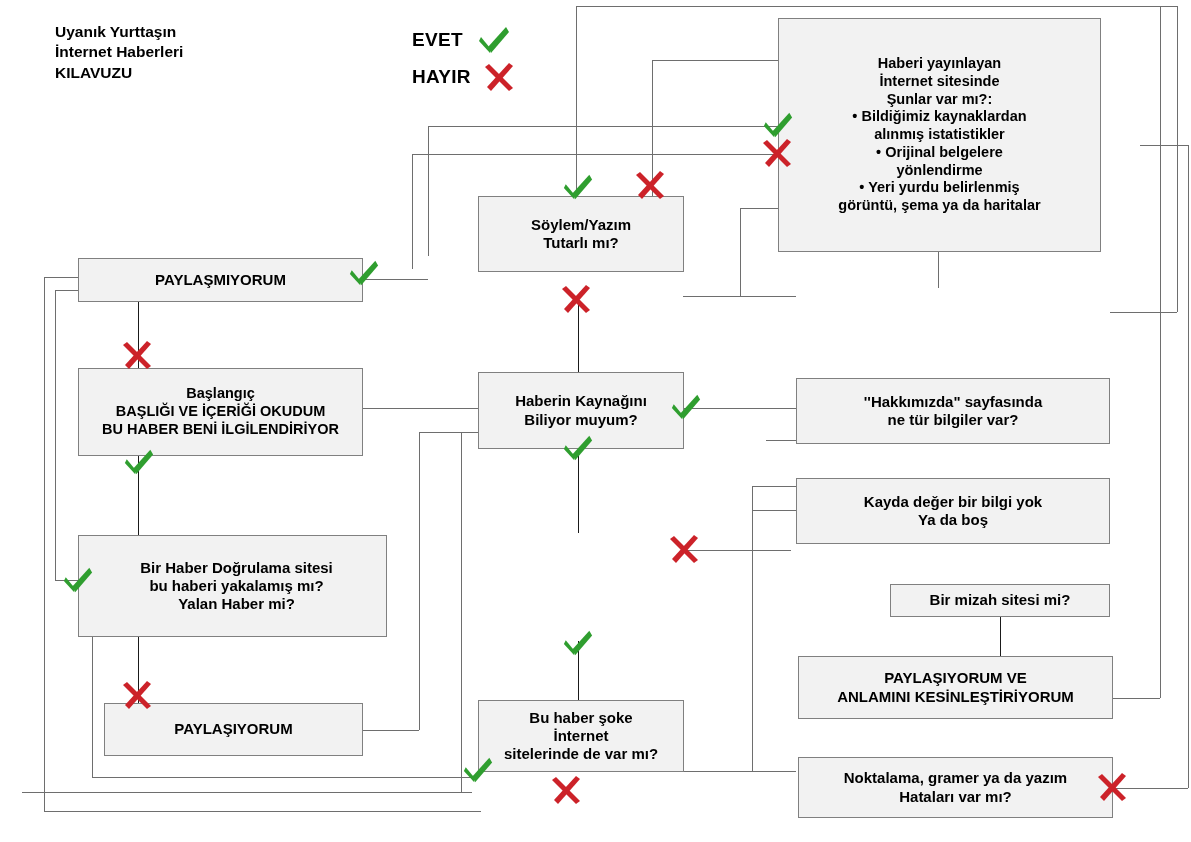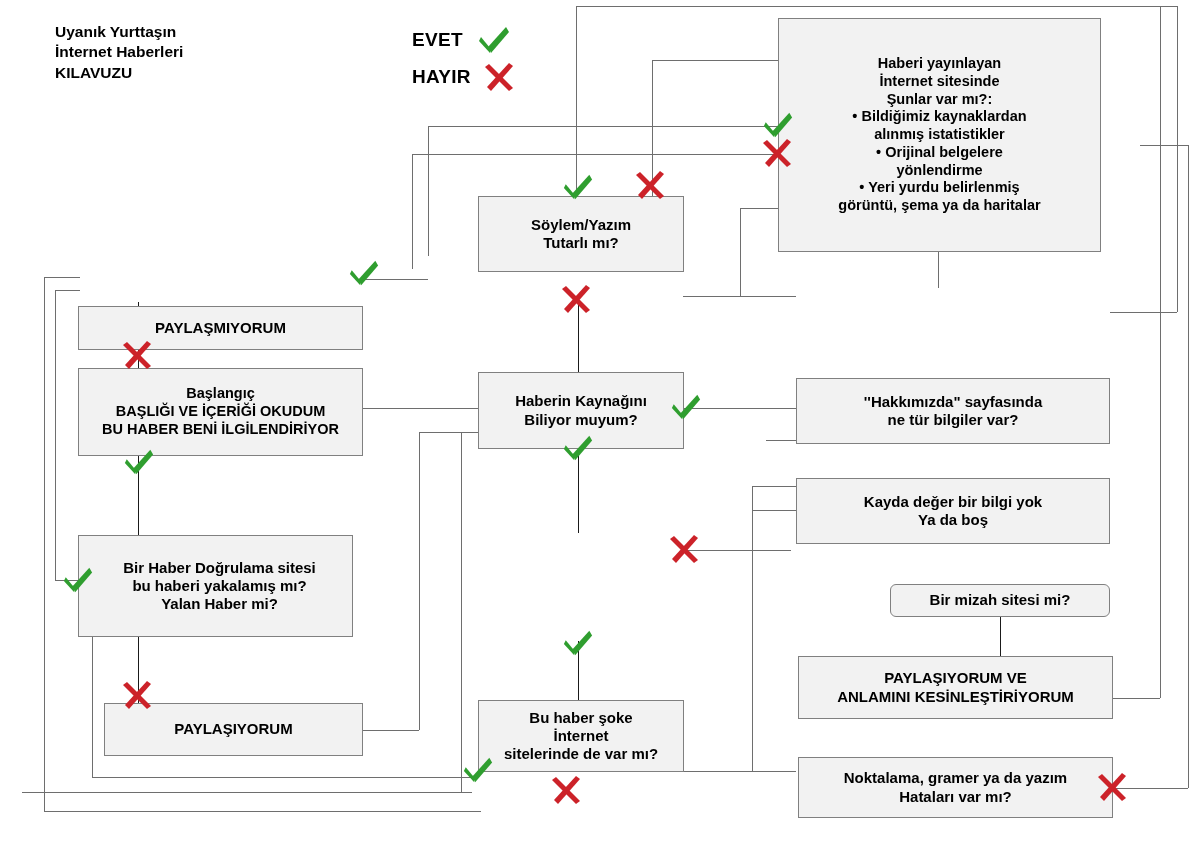--- a/index.html
+++ b/index.html
@@ -135,31 +135,31 @@
 
   <div class="ln v dark" style="left:1000px;top:617px;height:39px;"></div>
 
   <div class="ln h" style="left:1113px;top:698px;width:47px;"></div>
   <div class="ln v" style="left:1160px;top:6px;height:692px;"></div>
 
   <div class="ln h" style="left:1113px;top:788px;width:75px;"></div>
   <div class="ln v" style="left:1188px;top:145px;height:643px;"></div>
   <div class="ln h" style="left:1140px;top:145px;width:48px;"></div>
 
-  <div class="node" style="left:78px;top:258px;width:285px;height:44px;font-size:15px;margin-top:48px;">
+  <div class="node" style="left:78px;top:258px;width:285px;height:44px;font-size:15px;">
     <span>PAYLAŞMIYORUM</span>
   </div>
 
   <div class="node" style="left:78px;top:368px;width:285px;height:88px;font-size:14.5px;">
     <span>Başlangıç
 BAŞLIĞI VE İÇERİĞİ OKUDUM
 BU HABER BENİ İLGİLENDİRİYOR</span>
   </div>
 
-  <div class="node" style="left:78px;top:535px;width:275px;height:102px;font-size:15px;padding-left:8px;">
+  <div class="node" style="left:78px;top:535px;width:309px;height:102px;font-size:15px;padding-left:8px;">
     <span>Bir Haber Doğrulama sitesi
 bu haberi yakalamış mı?
 Yalan Haber mi?</span>
   </div>
 
   <div class="node" style="left:104px;top:703px;width:259px;height:53px;font-size:15px;">
     <span>PAYLAŞIYORUM</span>
   </div>
 
   <div class="node" style="left:478px;top:196px;width:206px;height:76px;font-size:15px;">
@@ -195,21 +195,21 @@
   <div class="node" style="left:796px;top:378px;width:314px;height:66px;font-size:15px;">
     <span>''Hakkımızda" sayfasında
 ne tür bilgiler var?</span>
   </div>
 
   <div class="node" style="left:796px;top:478px;width:314px;height:66px;font-size:15px;">
     <span>Kayda değer bir bilgi yok
 Ya da boş</span>
   </div>
 
-  <div class="node" style="left:890px;top:584px;width:220px;height:33px;font-size:15px;border-radius:6px;">
+  <div class="node" style="left:890px;top:584px;width:220px;height:33px;font-size:15px;">
     <span>Bir mizah sitesi mi?</span>
   </div>
 
   <div class="node" style="left:798px;top:656px;width:315px;height:63px;font-size:15px;">
     <span>PAYLAŞIYORUM VE
 ANLAMINI KESİNLEŞTİRİYORUM</span>
   </div>
 
   <div class="node" style="left:798px;top:757px;width:315px;height:61px;font-size:15px;">
     <span>Noktalama, gramer ya da yazım

